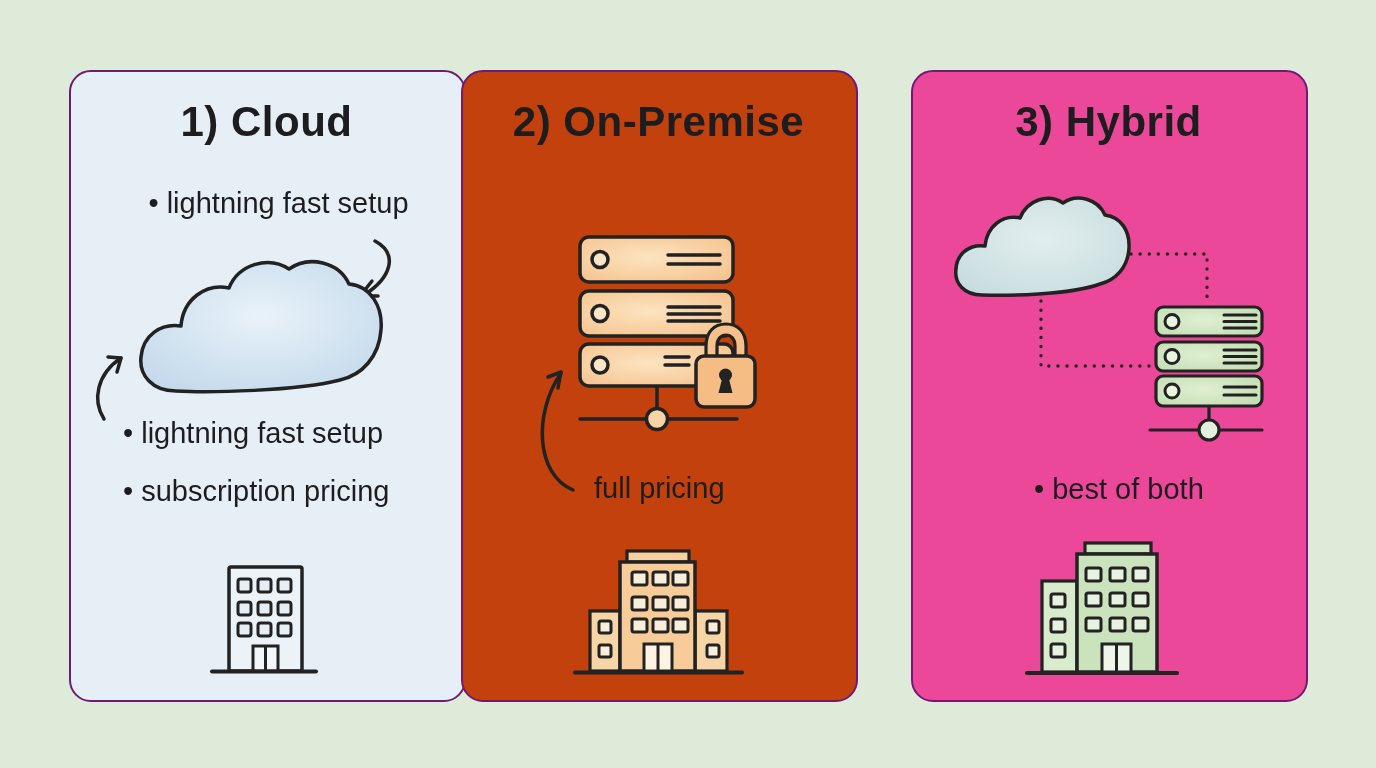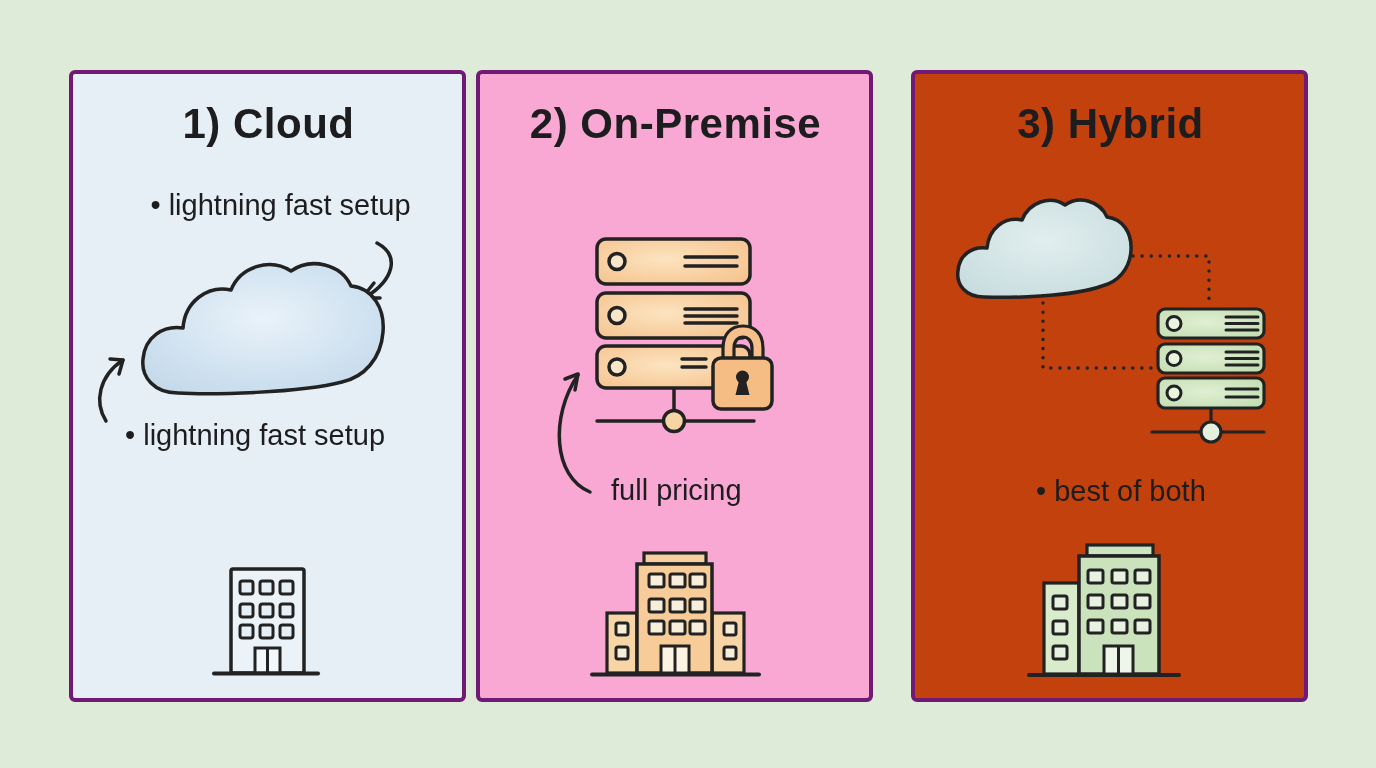--- a/index.html
+++ b/index.html
@@ -1,22 +1,22 @@
 <!DOCTYPE html>
 <html><head>
 <meta charset="utf-8">
 <style>
   html,body{margin:0;padding:0;}
   .stage{position:relative;width:1376px;height:768px;background:#deebd8;overflow:hidden;
          font-family:"Liberation Sans",sans-serif;color:#1d1d1f;}
-  .panel{position:absolute;top:70px;width:397px;height:632px;border:4px solid #701a75;
-         border-radius:6px;box-sizing:border-box;}
+  .panel{position:absolute;top:70px;width:397px;height:632px;border:2px solid #701a75;
+         border-radius:22px;box-sizing:border-box;}
   .panel-1{left:69px;background:#e6eff5;}
-  .panel-2{left:476px;background:#f9a8d4;}
-  .panel-3{left:911px;background:#c2410c;}
+  .panel-2{left:461px;background:#c2410c;}
+  .panel-3{left:911px;background:#ec4899;}
   .inner{position:absolute;left:-3px;top:-3px;width:397px;height:632px;}
   .inner > svg{position:absolute;left:0;top:0;}
   .title{position:absolute;top:29px;left:0;width:100%;text-align:center;
          font-size:42px;font-weight:600;letter-spacing:0.5px;}
   .note{position:absolute;font-size:29px;font-weight:500;white-space:nowrap;padding-left:12px;}
   .center{left:0;width:100%;text-align:center;}
   .ink{stroke:#222222;stroke-linecap:round;stroke-linejoin:round;fill:none;}
 </style>
 </head>
 <body>
@@ -64,20 +64,21 @@
           </g>
           <rect x="185" y="577" width="25" height="25" fill="#f2f7fa" stroke="#222222" stroke-width="3"></rect>
           <line x1="197.5" y1="577" x2="197.5" y2="602" stroke="#222222" stroke-width="3"></line>
           <line x1="144" y1="602.5" x2="248" y2="602.5" stroke="#222222" stroke-width="4" stroke-linecap="round"></line>
         </g>
       </svg>
 
       <div class="title">1) Cloud</div>
       <div class="note center" style="top:118px;">• lightning fast setup</div>
       <div class="note" style="top:348px;left:43px;">• lightning fast setup</div>
+      <div class="note" style="top:406px;left:43px;">• subscription pricing</div>
     </div>
   </div>
 
   <div class="panel panel-2">
     <div class="inner">
       <svg width="397" height="632" viewBox="0 0 397 632">
         <defs>
           <radialGradient id="og1" cx="45%" cy="45%" r="75%">
             <stop offset="0%" stop-color="#fce4c0"></stop>
             <stop offset="100%" stop-color="#f5c08a"></stop>

